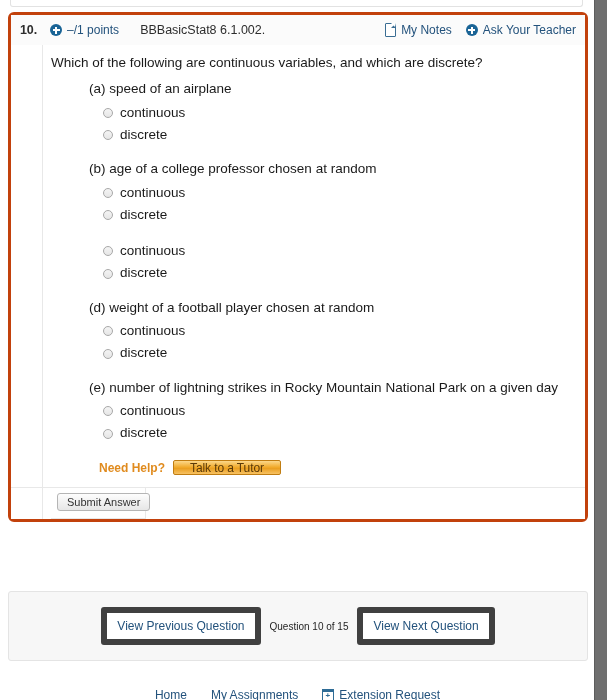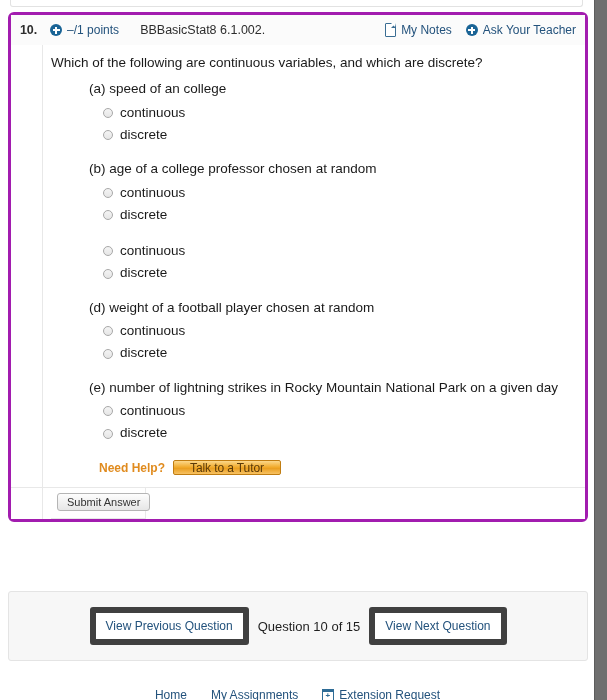--- a/index.html
+++ b/index.html
@@ -52,21 +52,21 @@
     box-sizing: border-box;
   }
 
   
   .question-box {
     position: absolute;
     left: 8px;
     top: 12px;
     width: 580px;
     box-sizing: border-box;
-    border: 3px solid #a21caf;
+    border: 3px solid #c2410c;
     border-radius: 6px;
     background: #ffffff;
   }
 
   .q-header {
     display: flex;
     align-items: center;
     height: 30px;
     padding: 0 9px 0 9px;
     background: #fbfbfb;
@@ -304,21 +304,21 @@
     padding: 0 10px;
     font-size: 12px;
     color: #23527c;
     background: #ffffff;
     border: 6px solid #404040;
     border-radius: 3px;
     cursor: pointer;
     white-space: nowrap;
   }
   .nav-count {
-    font-size: 13px;
+    font-size: 10px;
     color: #1f1f1f;
     margin: 0 9px;
     white-space: nowrap;
   }
 
   
   .footer {
     position: absolute;
     left: 0;
     top: 688px;
@@ -392,21 +392,21 @@
       </span>
     </div>
 
     <div class="q-body">
       <div class="content-rule"></div>
 
       <div class="q-inner">
         <p class="q-prompt">Which of the following are continuous variables, and which are discrete?</p>
 
         <div class="part">
-          <div class="part-label">(a) speed of an college</div>
+          <div class="part-label">(a) speed of an airplane</div>
           <div class="choice">
             <span class="radio"></span>
             <span class="choice-label">continuous</span>
           </div>
           <div class="choice">
             <span class="radio"></span>
             <span class="choice-label">discrete</span>
           </div>
         </div>
 

